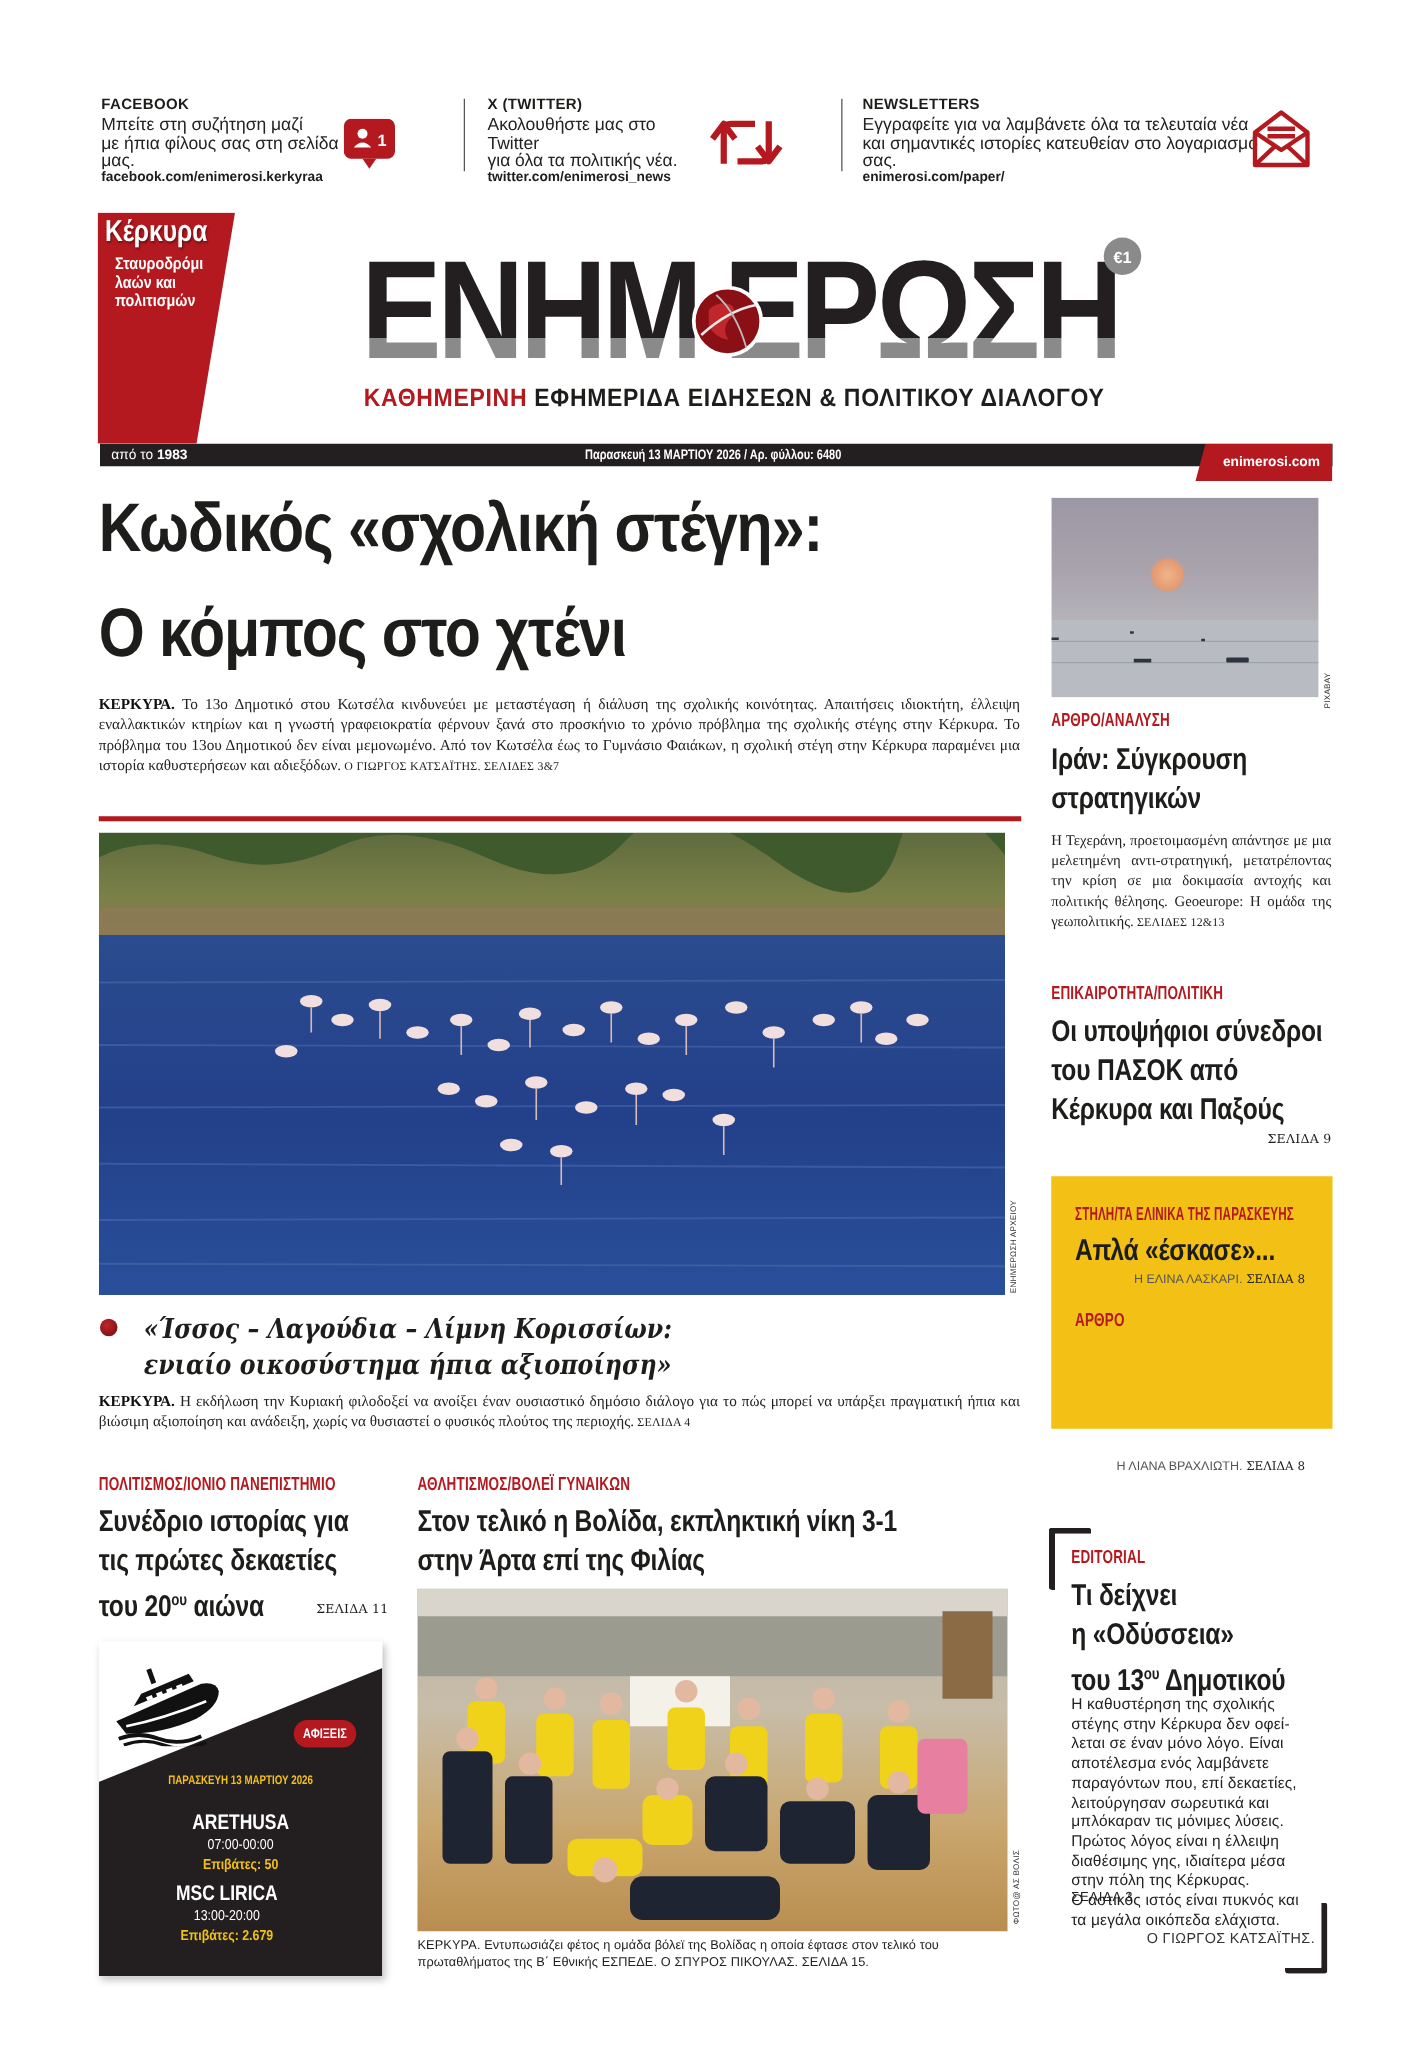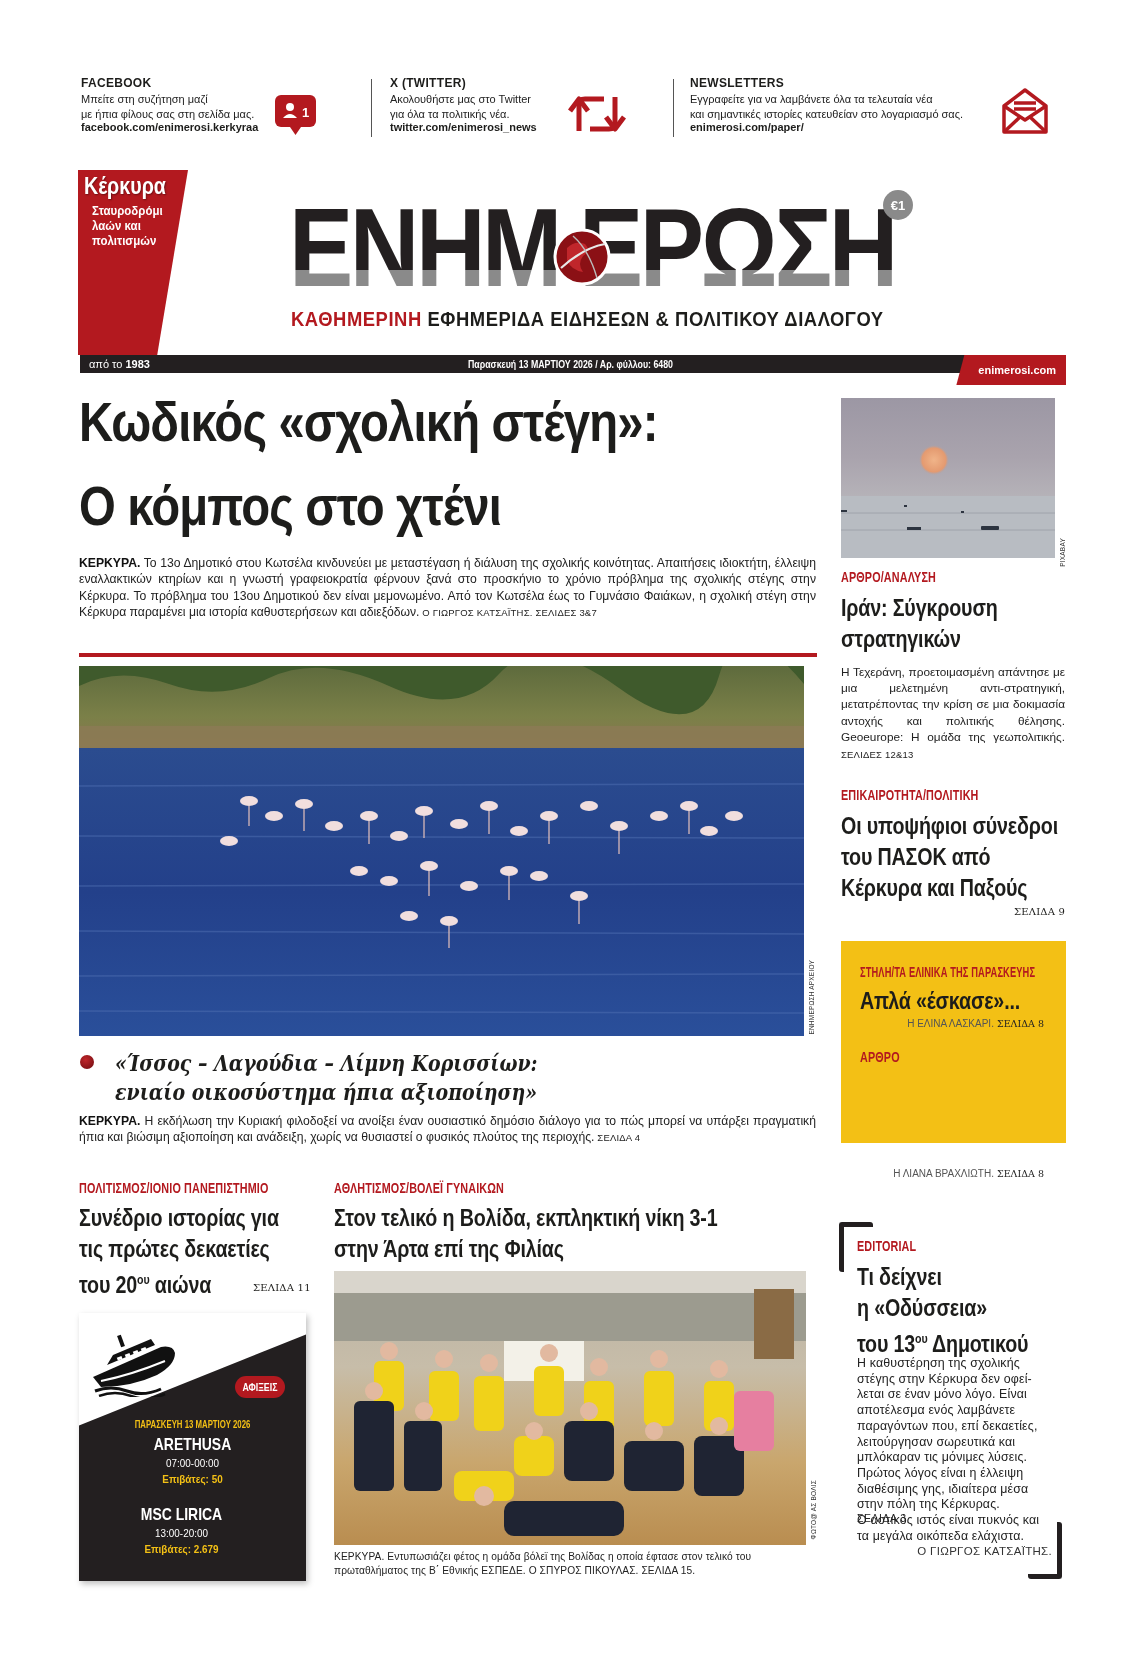--- a/index.html
+++ b/index.html
@@ -3,36 +3,36 @@
 <meta charset="utf-8">
 <style>
   *{box-sizing:border-box;margin:0;padding:0}
   html,body{width:1142px;height:1654px;background:#fff;overflow:hidden}
   body{position:relative;font-family:"Liberation Sans",sans-serif;color:#1d1d1b}
   .abs{position:absolute}
   .serif{font-family:"DejaVu Serif","Liberation Serif",serif}
 
   
   .soc-title{font-weight:900;font-size:12px;letter-spacing:.3px}
-  .soc-text{font-size:11px;line-height:14.5px;color:#222}
+  .soc-text{font-size:14px;line-height:14.5px;color:#222}
   .soc-link{font-weight:700;font-size:11px}
   .soc-sep{width:1px;background:#555;height:58px}
 
   
   .kerkyra{background:#b3191f;color:#fff;clip-path:polygon(0 0,100% 0,72% 100%,0 100%)}
   .logo-word{font-weight:900;font-size:112px;letter-spacing:-4px;line-height:1;
     background:linear-gradient(to bottom,#231f20 0,#231f20 70%,#8a8a8a 70%,#8a8a8a 100%);
     -webkit-background-clip:text;background-clip:text;color:transparent;transform:scaleX(.86);transform-origin:left top}
   .tagline{font-weight:700;font-size:20px;letter-spacing:.6px;transform:scaleX(.92);transform-origin:left top;white-space:nowrap}
   .tagline .red{color:#b3191f}
   .info-bar{background:#231f20;color:#fff;height:18px;font-size:11px;font-weight:700;display:flex;align-items:center}
   .info-bar .url{position:absolute;right:0;top:0;height:30px;background:#b3191f;padding:0 10px 0 22px;clip-path:polygon(8px 0,100% 0,100% 100%,0 100%);display:flex;align-items:center}
 
   .headline{font-weight:700;font-size:55px;line-height:60px;letter-spacing:-1px;transform:scaleX(.86);transform-origin:left top;white-space:nowrap}
-  .body-text{font-family:Liberation Sans, sans-serif;font-size:12.2px;line-height:16.4px;text-align:justify;color:#222}
+  .body-text{font-family:Liberation Serif, serif;font-size:12.2px;line-height:16.4px;text-align:justify;color:#222}
   .body-text b{font-weight:700;color:#111}
   .small-ref{font-size:9.5px;letter-spacing:.2px}
   .kicker{color:#b3191f;font-weight:700;font-size:15px;transform:scaleX(.72);transform-origin:left top;white-space:nowrap;letter-spacing:.2px}
   .sub-head{font-weight:700;font-size:24px;line-height:31px;transform:scaleX(.82);transform-origin:left top;white-space:nowrap;letter-spacing:-.2px}
   .redrule{height:4px;background:#b3191f}
 
   .photo{overflow:hidden}
   .credit{font-size:6.5px;color:#333;writing-mode:vertical-rl;transform:rotate(180deg);letter-spacing:.2px;white-space:nowrap}
 
   .yellow-box{background:#f3c015}
@@ -251,21 +251,21 @@
         <path d="M10 50 Q40 44 74 30" stroke="#fff" stroke-width="2" fill="none"></path>
       </g>
       <path d="M4 60 Q20 54 36 60 T70 58" stroke="#111" stroke-width="3" fill="none"></path>
       <path d="M8 65 Q24 59 40 65 T74 63" stroke="#111" stroke-width="2.5" fill="none"></path>
     </svg>
   </div>
   <div class="abs" style="left:156px;top:63px;width:50px;height:22px;border-radius:11px;background:#b3191f;color:#fff;font-size:11px;font-weight:700;display:flex;align-items:center;justify-content:center">
     <span style="transform:scaleX(.8);display:inline-block">ΑΦΙΞΕΙΣ</span>
   </div>
   <div class="abs yellow" style="left:0;width:227px;top:106px;text-align:center;font-size:10px;font-weight:700;transform:scaleX(.78);transform-origin:center top">ΠΑΡΑΣΚΕΥΗ 13 ΜΑΡΤΙΟΥ 2026</div>
-  <div class="abs" style="left:0;width:227px;top:122px;text-align:center;color:#fff">
+  <div class="abs" style="left:0;width:227px;top:135px;text-align:center;color:#fff">
     <div style="font-weight:700;font-size:17px;line-height:20px;transform:scaleX(.82)">ARETHUSA</div>
     <div style="font-size:11.5px;line-height:16px;transform:scaleX(.86)">07:00-00:00</div>
     <div class="yellow" style="font-weight:700;font-size:11.5px;line-height:16px;transform:scaleX(.86)">Επιβάτες: 50</div>
   </div>
   <div class="abs" style="left:0;width:205px;top:192px;text-align:center;color:#fff">
     <div style="font-weight:700;font-size:17px;line-height:20px;transform:scaleX(.82)">MSC LIRICA</div>
     <div style="font-size:11.5px;line-height:16px;transform:scaleX(.86)">13:00-20:00</div>
     <div class="yellow" style="font-weight:700;font-size:11.5px;line-height:16px;transform:scaleX(.86)">Επιβάτες: 2.679</div>
   </div>
 </div>

